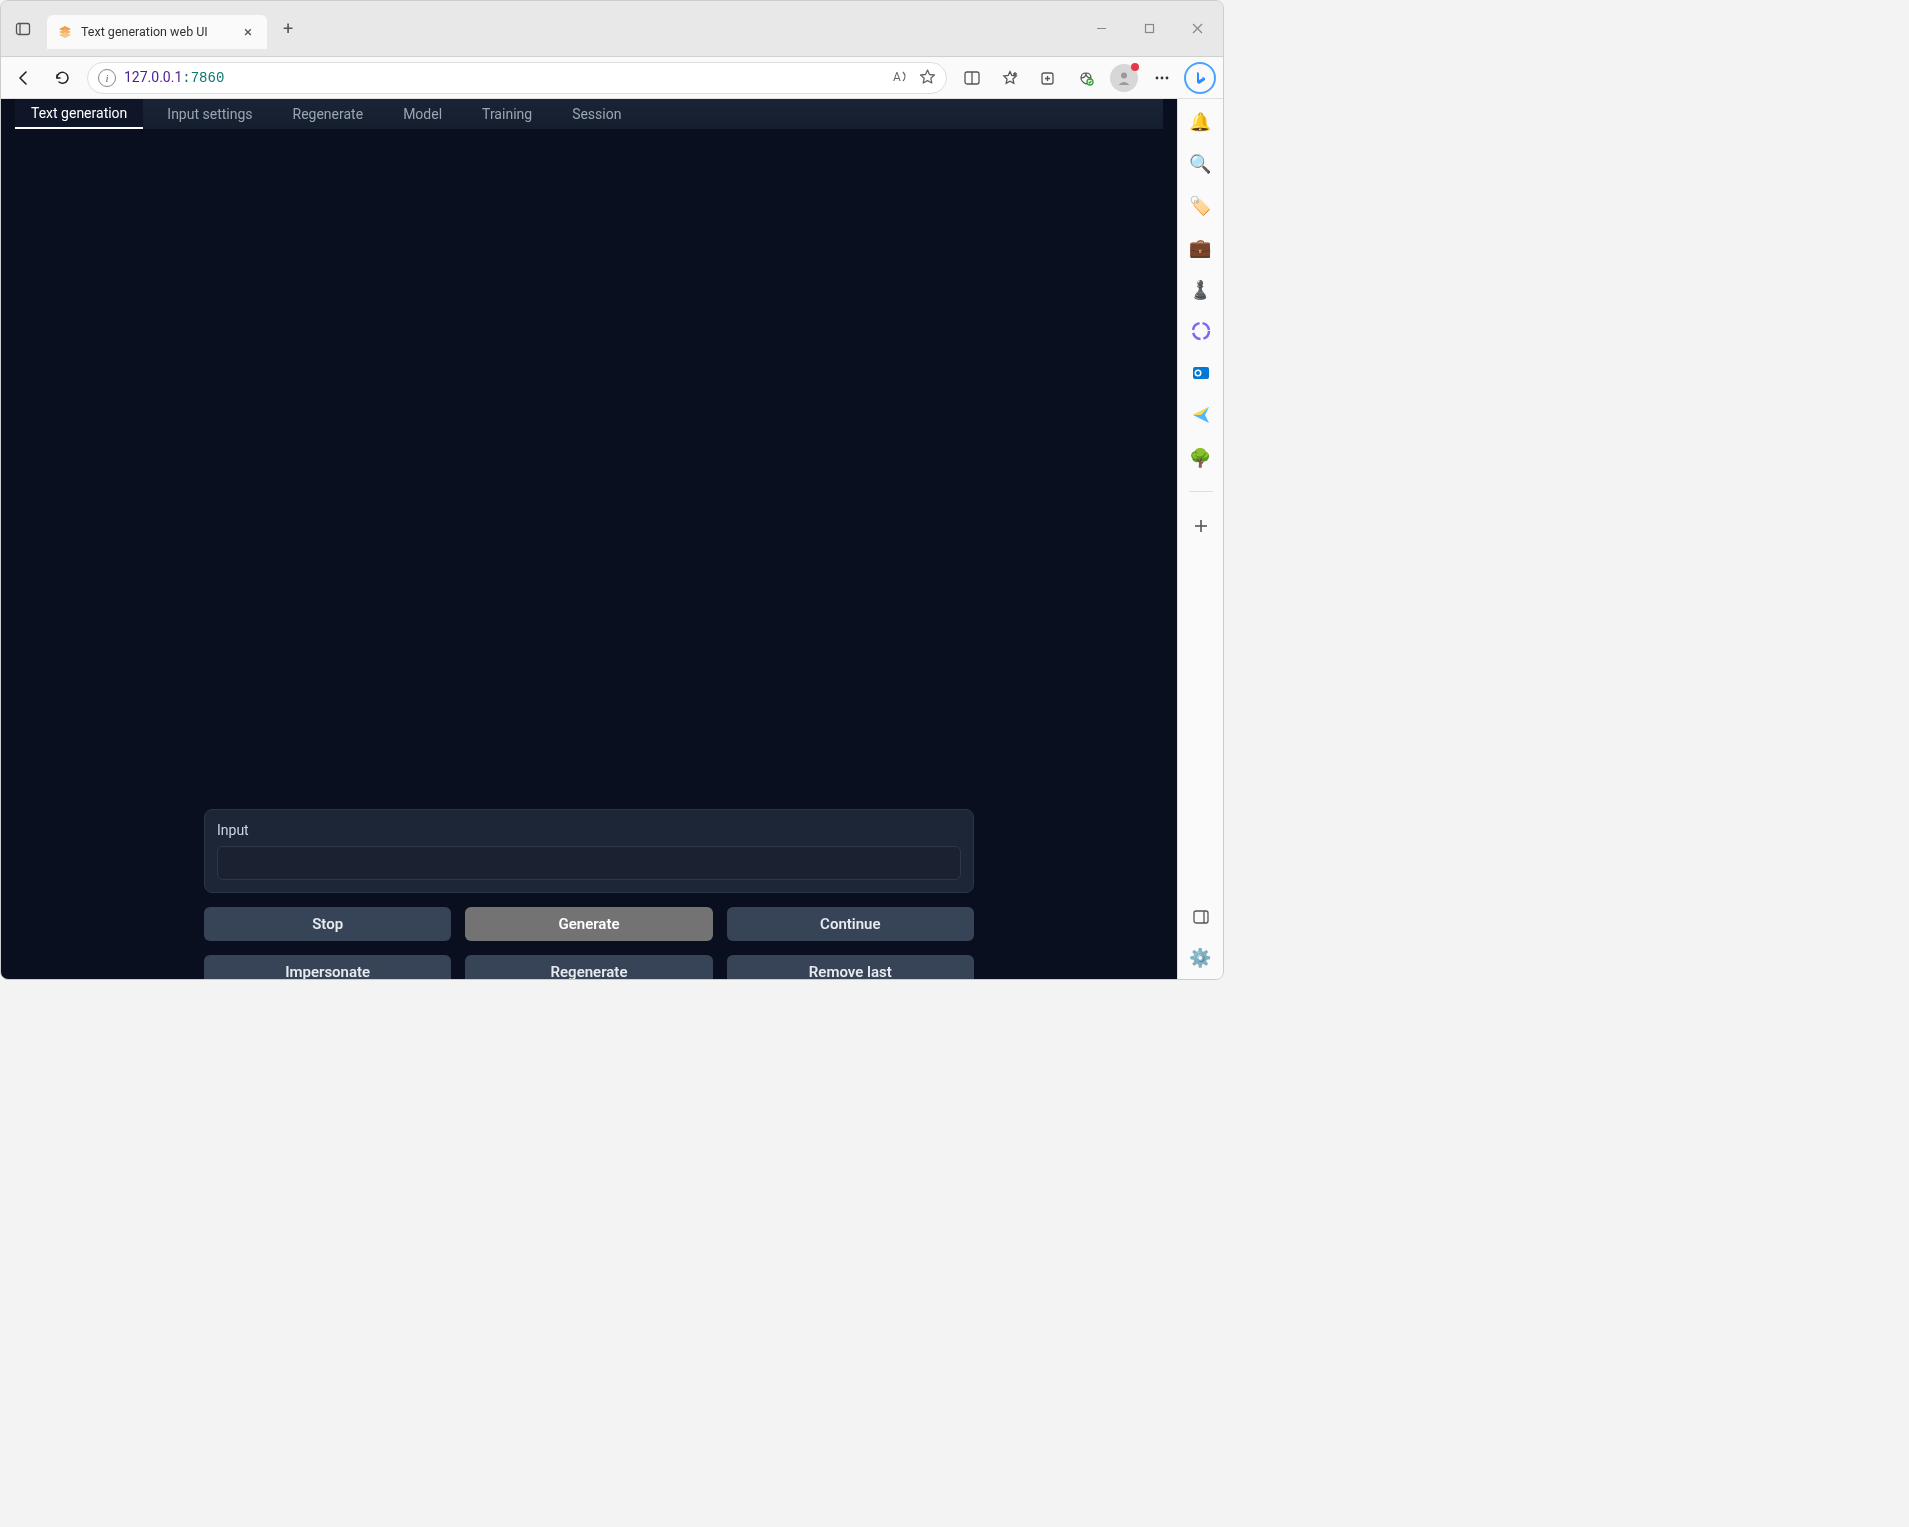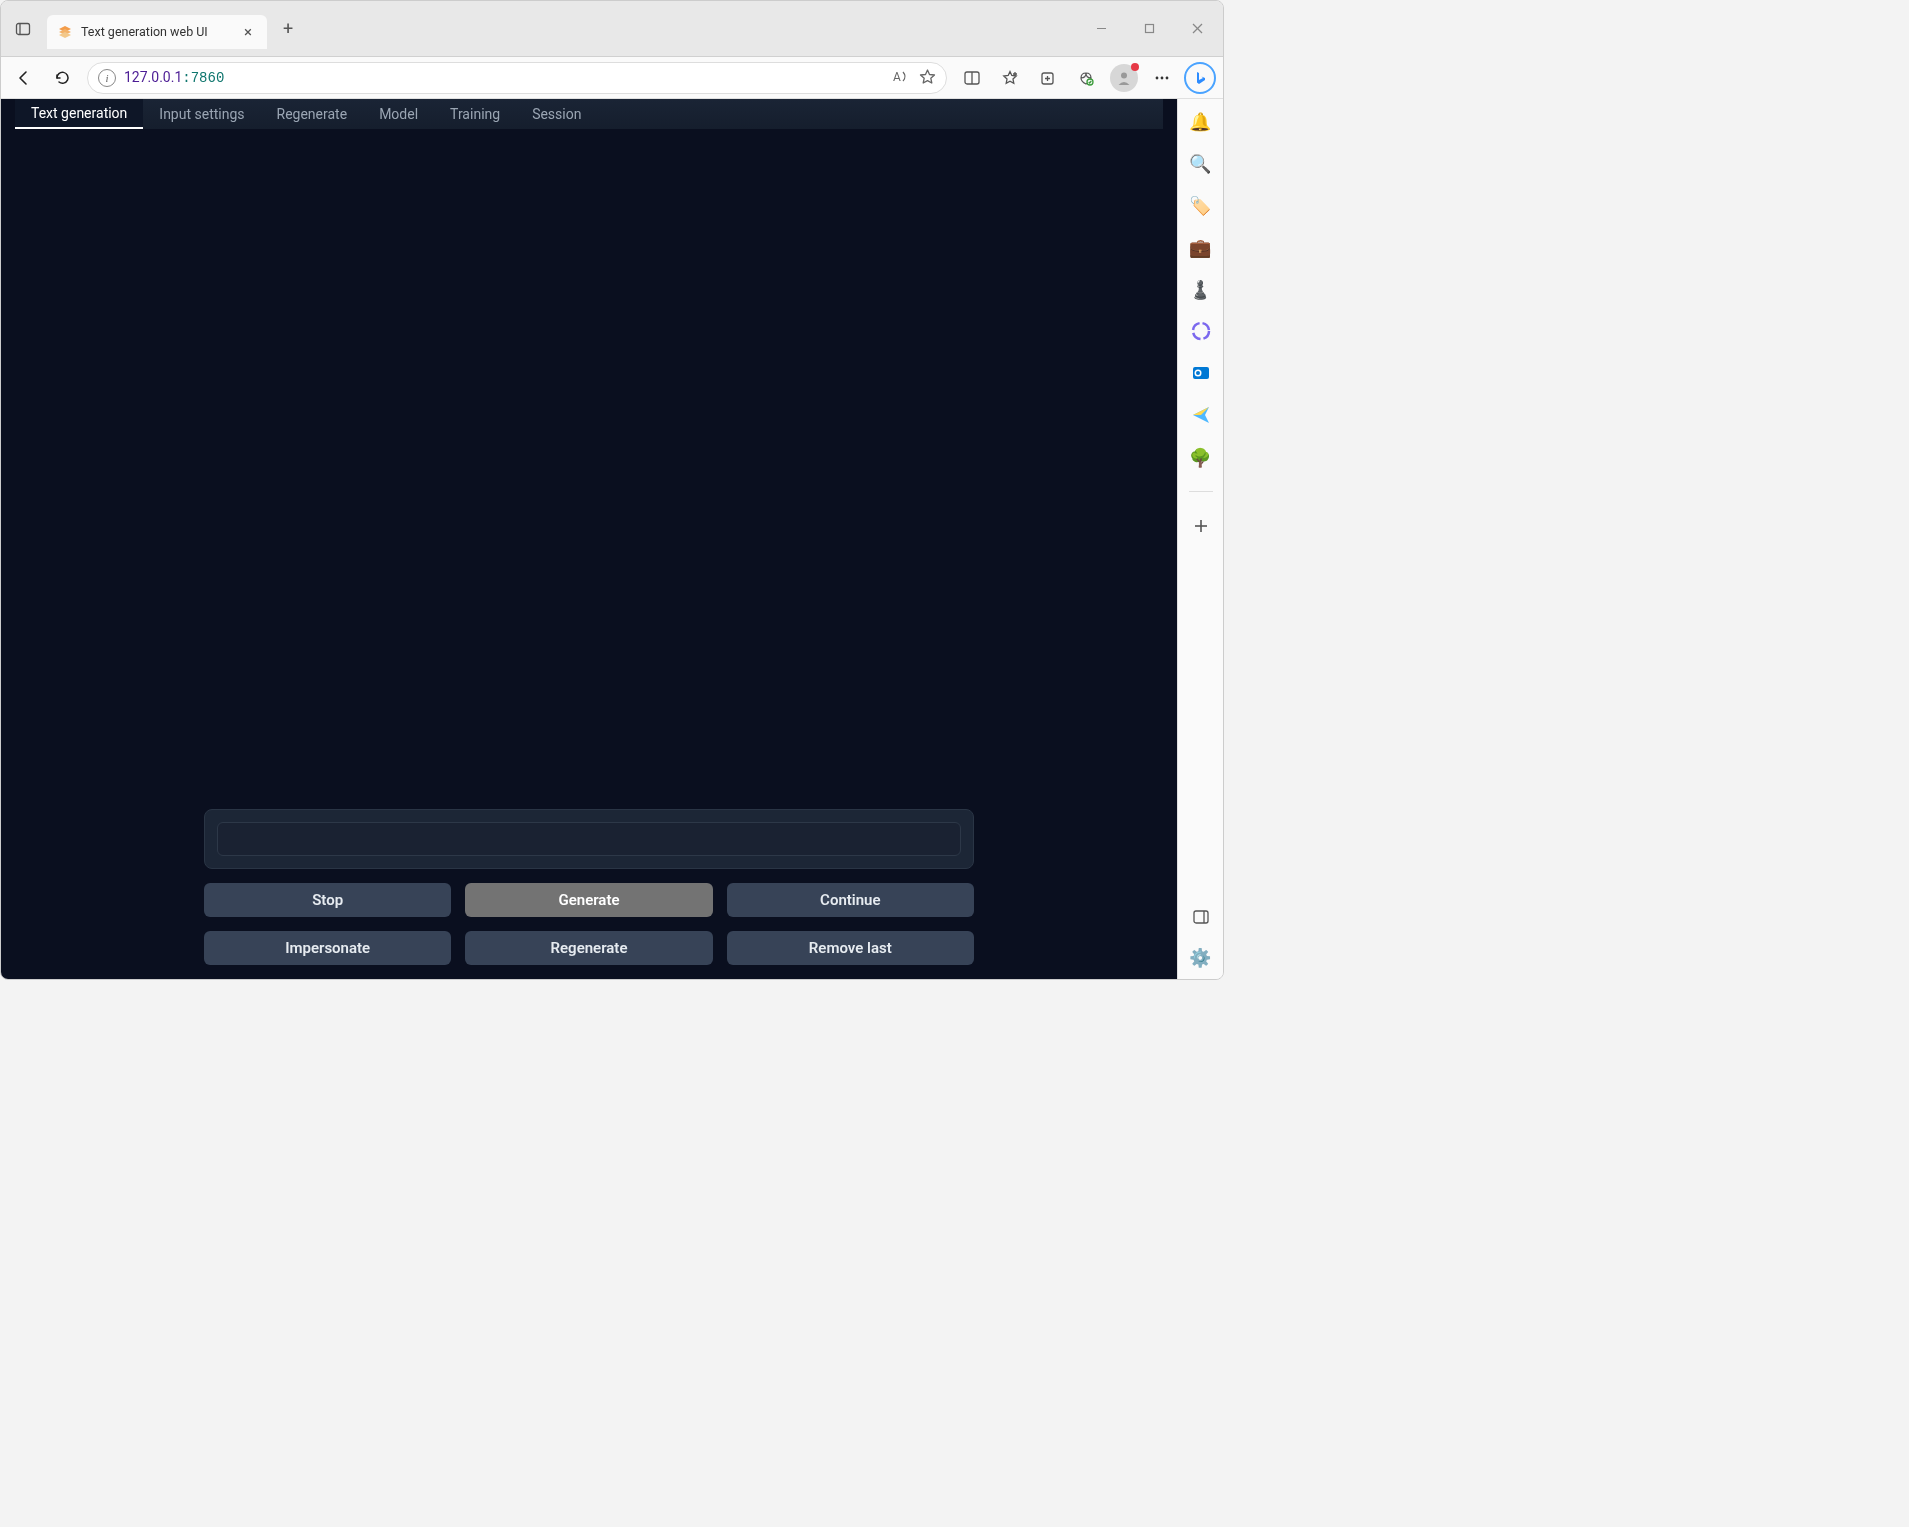--- a/index.html
+++ b/index.html
@@ -200,20 +200,21 @@
       background: #f0f0f0;
     }
     
     .app-tabs {
       display: flex;
       background: linear-gradient(to bottom, #1a2435 0%, #151e2d 100%);
       height: 30px;
       align-items: stretch;
       font-size: 14px;
       margin: 0 14px 0 14px;
+      gap: 8px;
     }
     .app-tab {
       padding: 0 16px;
       color: #9aa5b3;
       display: flex;
       align-items: center;
       cursor: pointer;
     }
     .app-tab.active {
       color: #fff;
@@ -450,20 +451,21 @@
             <span>Training</span>
           </div>
         <div class="app-tab">
             <span>Session</span>
           </div>
       </div>
 
       <div class="chat-area"></div>
 
       <div class="input-panel">
+        <div class="input-label">Input</div>
         <div class="input-box"></div>
       </div>
 
       <div class="buttons-grid">
         <div class="action-btn">
             <span>Stop</span>
           </div>
         <div class="action-btn primary">
             <span>Generate</span>
           </div>

